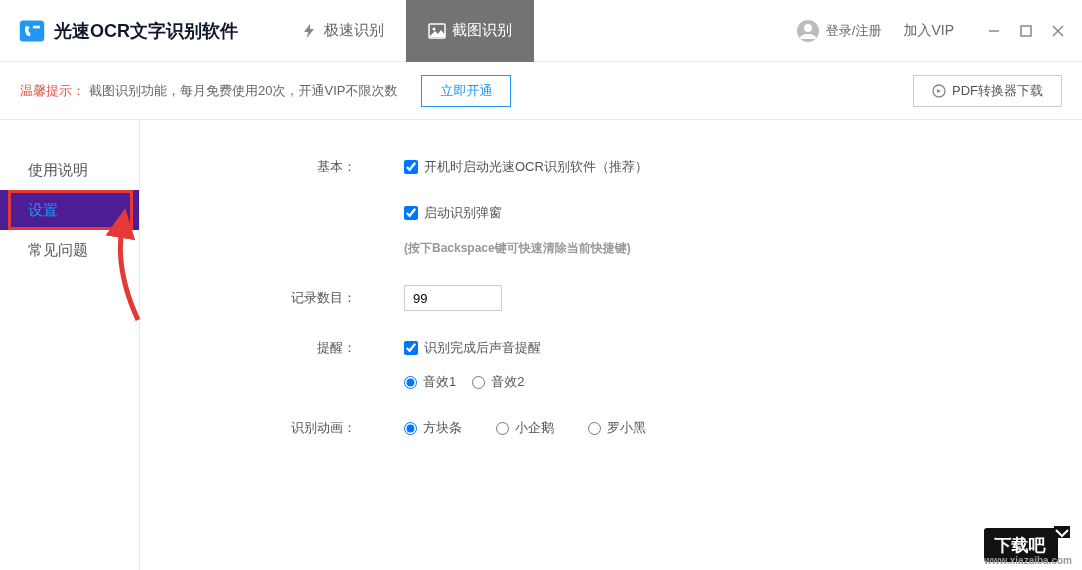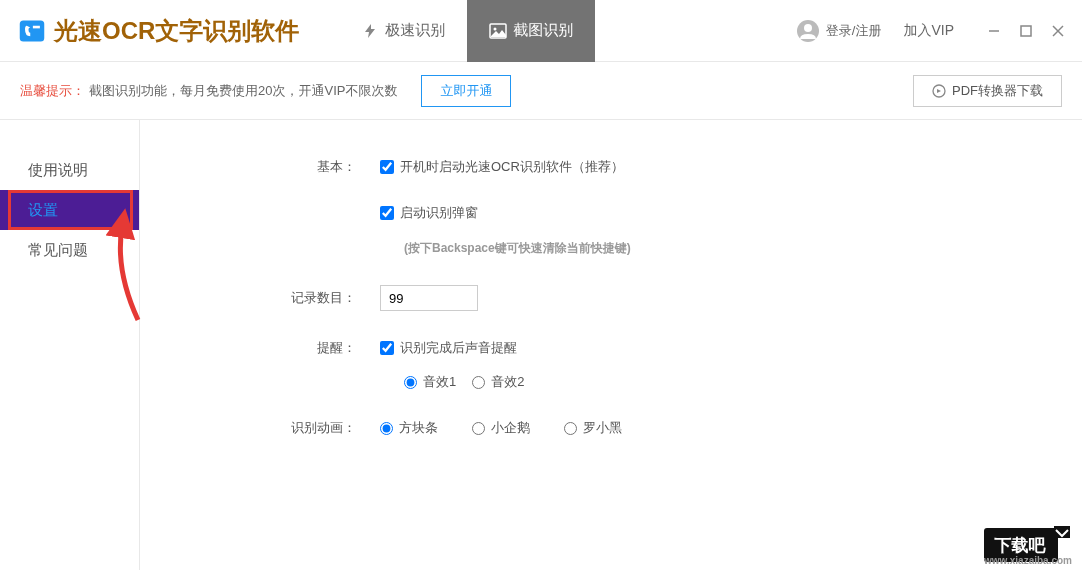--- a/index.html
+++ b/index.html
@@ -1,21 +1,21 @@
 <!DOCTYPE html>
 <html><head>
   <meta charset="utf-8">
   <style>
     * { margin: 0; padding: 0; box-sizing: border-box; }
     body { font-family: "Microsoft YaHei", Arial, sans-serif; font-size: 13px; color: #333; background: #fff; width: 1082px; height: 570px; overflow: hidden; position: relative; }
     
     .header { height: 62px; border-bottom: 1px solid #e8e8e8; display: flex; align-items: center; padding: 0 16px 0 18px; }
     .logo-wrap { display: flex; align-items: center; gap: 8px; margin-right: 40px; }
     .logo-icon { width: 28px; height: 28px; }
-    .logo-text { font-size: 24px; font-weight: bold; color: #a16207; }
+    .logo-text { font-size: 18px; font-weight: bold; color: #0f172a; }
     .top-tabs { display: flex; height: 62px; }
     .top-tab { display: flex; align-items: center; gap: 6px; padding: 0 22px; cursor: pointer; font-size: 15px; color: #666; }
     .top-tab.active { background: #737373; color: #fff; }
     .tab-icon { width: 18px; height: 18px; display: flex; align-items: center; justify-content: center; }
     .header-right { margin-left: auto; display: flex; align-items: center; gap: 22px; }
     .login-wrap { display: flex; align-items: center; gap: 6px; color: #666; cursor: pointer; }
     .avatar-icon { width: 24px; height: 24px; }
     .vip-link { color: #666; cursor: pointer; font-size: 14px; }
     .win-controls { display: flex; gap: 16px; margin-left: 10px; }
     .win-btn { width: 16px; height: 16px; cursor: pointer; color: #888; display: flex; align-items: center; justify-content: center; }
@@ -28,21 +28,21 @@
     
     .main { display: flex; height: calc(570px - 62px - 58px); }
     .sidebar { width: 140px; border-right: 1px solid #e8e8e8; padding-top: 30px; text-align: center; }
     .side-item { height: 40px; display: flex; align-items: center; padding-left: 28px; cursor: pointer; color: #555; font-size: 15px; position: relative; }
     .side-item.active { background: #4c1d95; color: #2196F3; }
     .side-highlight { position: absolute; top: 0; left: 8px; right: 6px; bottom: 0; border: 3px solid #e53935; pointer-events: none; }
     
     .content { flex: 1; padding: 38px 0 0 0; position: relative; }
     .row { display: flex; align-items: center; margin-bottom: 28px; }
     .row-label { width: 240px; text-align: right; padding-right: 24px; color: #555; }
-    .row-body { display: flex; align-items: flex-start; gap: 18px; flex-wrap: wrap; }
+    .row-body { display: flex; align-items: flex-start; gap: 18px; flex-wrap: wrap; margin-left: 24px; }
     .checkbox-wrap { display: flex; align-items: center; gap: 6px; color: #555; }
     .checkbox-wrap input { width: 14px; height: 14px; }
     .shortcut-group { display: flex; align-items: center; gap: 12px; }
     .shortcut-label { color: #555; }
     .shortcut-input { width: 104px; height: 26px; border: 1px solid #ccc; text-align: center; font-size: 13px; color: #666; background: #fff; }
     .hint-text { color: #999; font-size: 12px; margin-top: -10px; margin-bottom: 28px; padding-left: 264px; font-weight: bold; }
     .num-input { width: 98px; height: 26px; border: 1px solid #ccc; padding: 0 8px; font-size: 13px; }
     .radio-wrap { display: flex; align-items: center; gap: 6px; color: #555; margin-right: 16px; }
     .radio-row { padding-left: 264px; display: flex; margin-top: -12px; margin-bottom: 28px; }
     

